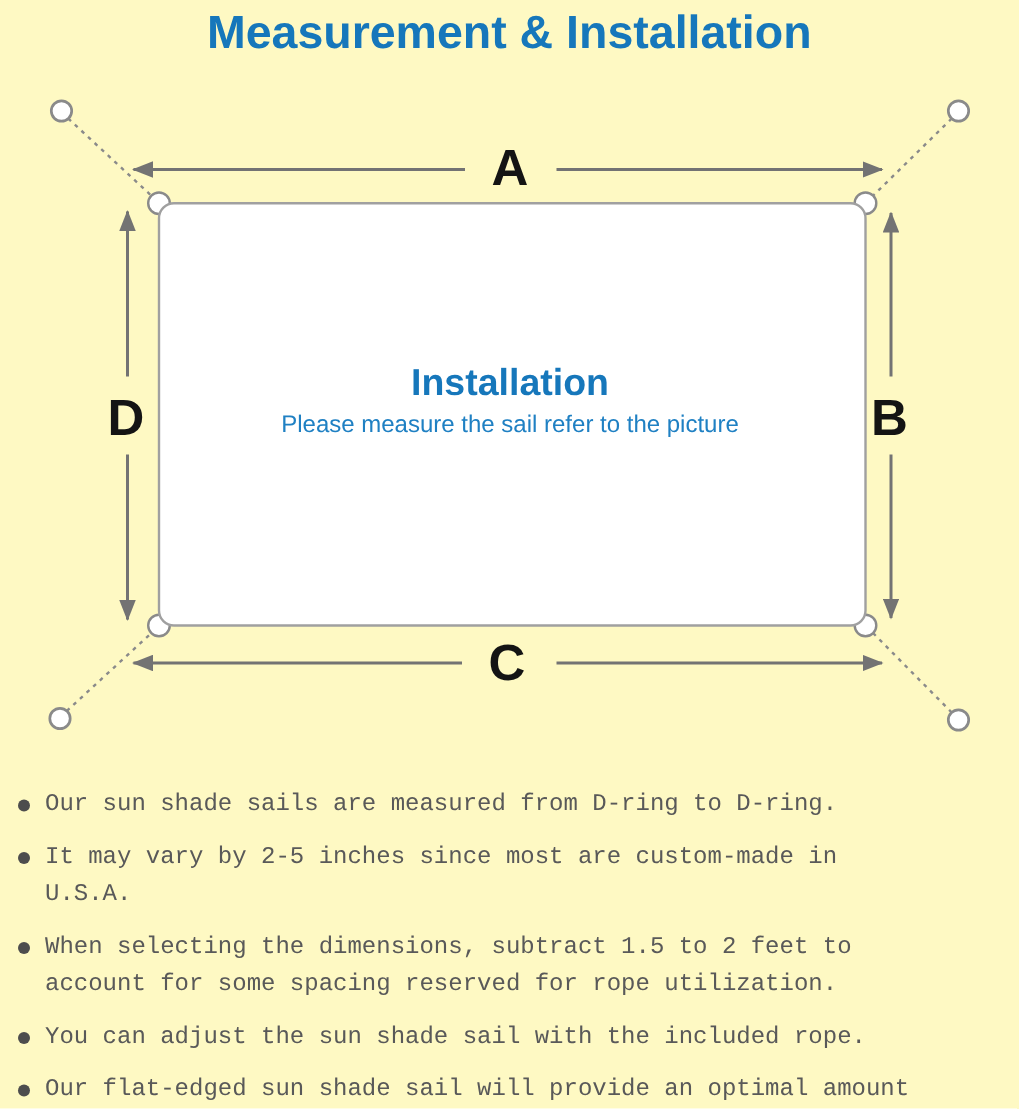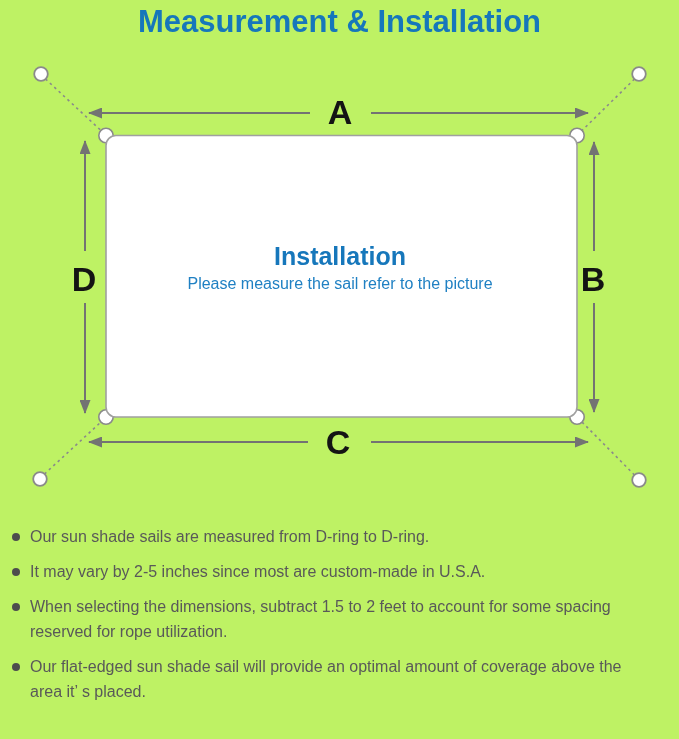--- a/index.html
+++ b/index.html
@@ -9,21 +9,21 @@
     --arrow-gray: #737373;
     --text-gray: #595959;
     --label-black: #141414;
   }
   * { box-sizing: border-box; }
   html, body { margin: 0; padding: 0; background: #ffffff; }
   .page {
     position: relative;
     width: 679px;
     height: 739px;
-    background: #bef264;
+    background: #fef9c3;
     overflow: hidden;
     font-family: "Liberation Sans", "DejaVu Sans", sans-serif;
   }
   h1.page-title {
     margin: 0;
     padding-top: 4px;
     height: 46px;
     text-align: center;
     font-size: 31px;
     font-weight: bold;
@@ -74,20 +74,21 @@
     padding: 0 0 0 0;
   }
   ul.notes li {
     position: relative;
     width: 622px;
     padding-left: 30px;
     margin-bottom: 10px;
     font-size: 16px;
     line-height: 25px;
     color: var(--text-gray, #595959);
+    font-family: Liberation Mono, monospace;
   }
   ul.notes li .dot {
     position: absolute;
     left: 12px;
     top: 8.5px;
     width: 8px;
     height: 8px;
     border-radius: 50%;
     background: #4d4d4d;
   }
@@ -154,17 +155,21 @@
     <li>
       <span class="dot"></span>
       <span class="note-text">It may vary by 2-5 inches since most are custom-made in U.S.A.</span>
     </li>
     <li>
       <span class="dot"></span>
       <span class="note-text">When selecting the dimensions, subtract 1.5 to 2 feet to account for some spacing reserved for rope utilization.</span>
     </li>
     <li>
       <span class="dot"></span>
+      <span class="note-text">You can adjust the sun shade sail with the included rope.</span>
+    </li>
+    <li>
+      <span class="dot"></span>
       <span class="note-text">Our flat-edged sun shade sail will provide an optimal amount of coverage above the area it’ s placed.</span>
     </li>
   </ul>
 
 </div>
 
 </body></html>

